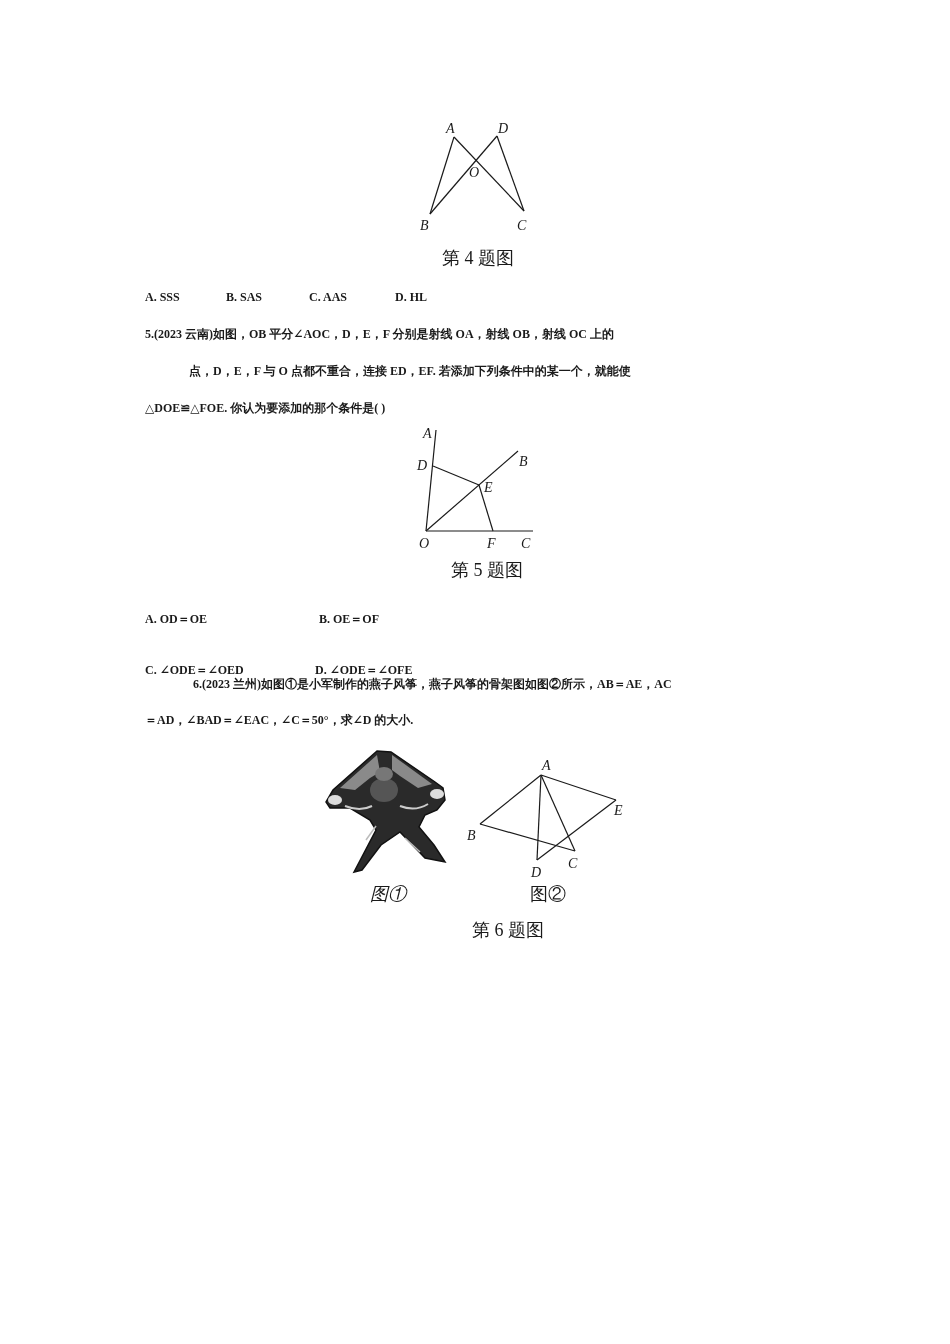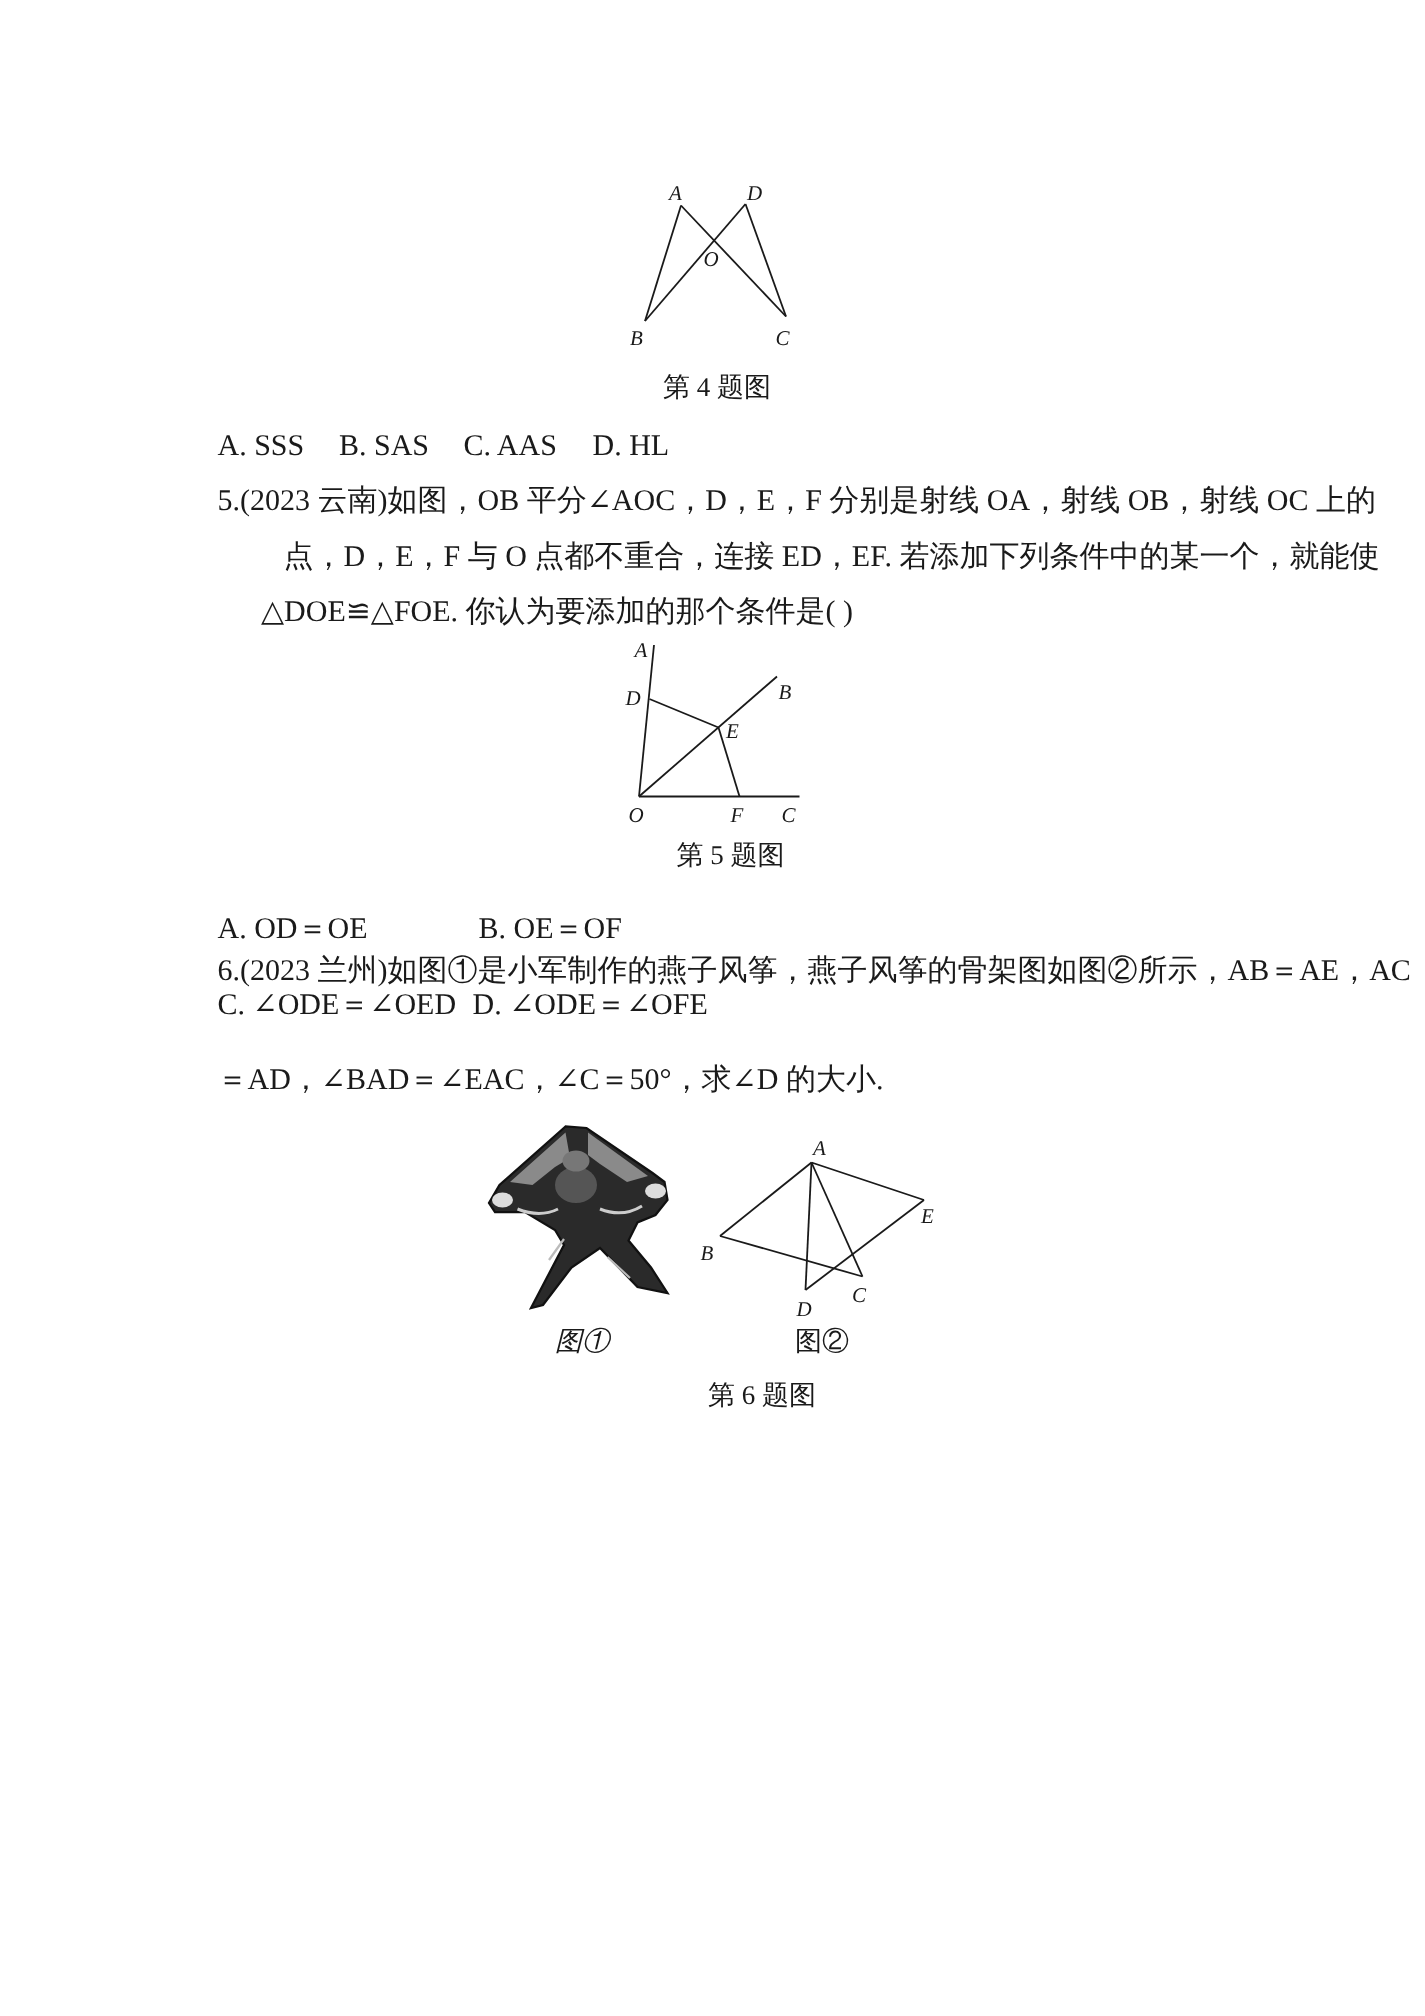--- a/index.html
+++ b/index.html
@@ -1,19 +1,19 @@
 <!DOCTYPE html>
 <html><head>
 <meta charset="utf-8">
 <style>
   html, body { margin: 0; padding: 0; background: #ffffff; }
   body { width: 950px; height: 1344px; position: relative; overflow: hidden;
          font-family: "Liberation Serif", "DejaVu Serif", serif; color: #1a1a1a; }
   .abs { position: absolute; }
-  .line { position: absolute; left: 145px; font-size: 20px; line-height: 20px; white-space: nowrap; }
+  .line { position: absolute; left: 145px; font-size: 12px; line-height: 20px; white-space: nowrap; font-weight: bold; }
   .caption { position: absolute; font-size: 18px; line-height: 18px; white-space: nowrap; }
   .opt { display: inline-block; }
   svg { position: absolute; left: 0; top: 0; overflow: visible; }
   svg text { font-family: "Liberation Serif", serif; font-style: italic; font-size: 14px; fill: #1a1a1a; }
   svg line, svg polyline, svg polygon.fig { stroke: #1a1a1a; stroke-width: 1.2; fill: none; }
 </style>
 </head>
 <body>
 
 <div class="abs" style="left:0;top:0;width:950px;height:240px;">
@@ -32,21 +32,21 @@
 <div class="caption" style="left:442px;top:249px;">第 4 题图</div>
 
 <div class="line" style="top:287px;">
   <span class="opt" style="width:81px;">A. SSS</span><span class="opt" style="width:83px;">B. SAS</span><span class="opt" style="width:86px;">C. AAS</span><span class="opt">D. HL</span>
 </div>
 
 <div class="line" style="top:324px;">
   <span>5.</span><span>(2023 云南)</span><span>如图，OB 平分∠AOC，D，E，F 分别是射线  OA，射线 OB，射线  OC 上的</span>
 </div>
 <div class="line" style="top:361px;margin-left:44px;">点，D，E，F 与 O 点都不重合，连接 ED，EF. 若添加下列条件中的某一个，就能使</div>
-<div class="line" style="top:398px;margin-left:29px;">△DOE≌△FOE. 你认为要添加的那个条件是(        )</div>
+<div class="line" style="top:398px;">△DOE≌△FOE. 你认为要添加的那个条件是(        )</div>
 
 <div class="abs" style="left:0;top:0;width:950px;height:560px;">
   <svg width="950" height="560">
     <line x1="426" y1="531" x2="436" y2="430"></line>
     <line x1="426" y1="531" x2="518" y2="451"></line>
     <line x1="426" y1="531" x2="533" y2="531"></line>
     <line x1="433" y1="466" x2="479" y2="485"></line>
     <line x1="479" y1="485" x2="493" y2="531"></line>
     <text x="423" y="438">A</text>
     <text x="519" y="466">B</text>
@@ -59,21 +59,21 @@
 </div>
 <div class="caption" style="left:451px;top:561px;">第 5 题图</div>
 
 <div class="line" style="top:598px;">
   <span class="opt" style="width:174px;margin-top:11px;">A. OD＝OE</span><span class="opt">B. OE＝OF</span>
 </div>
 <div class="line" style="top:660px;">
   <span class="opt" style="width:170px;">C. ∠ODE＝∠OED</span><span class="opt">D. ∠ODE＝∠OFE</span>
 </div>
 
-<div class="line" style="top:637px;">
+<div class="line" style="top:674px;margin-left:48px;">
   <span>6.</span><span>(2023 兰州)</span><span>如图①是小军制作的燕子风筝，燕子风筝的骨架图如图②所示，AB＝AE，AC</span>
 </div>
 <div class="line" style="top:710px;">＝AD，∠BAD＝∠EAC，∠C＝50°，求∠D 的大小.</div>
 
 <div class="abs" style="left:0;top:0;width:950px;height:900px;">
   <svg width="950" height="900">
 
     <g>
       <polygon points="377,751 333,790 326,802 330,808 350,808 370,820 376,830 354,872 362,870 381,845 400,832 425,858 445,862 434,845 419,827 425,815 437,810 445,800 443,788 435,782 391,752" fill="#2a2a2a" stroke="#111" stroke-width="1.5"></polygon>
       <polygon points="377,755 340,788 355,790 370,778 380,772" fill="#8a8a8a"></polygon>

